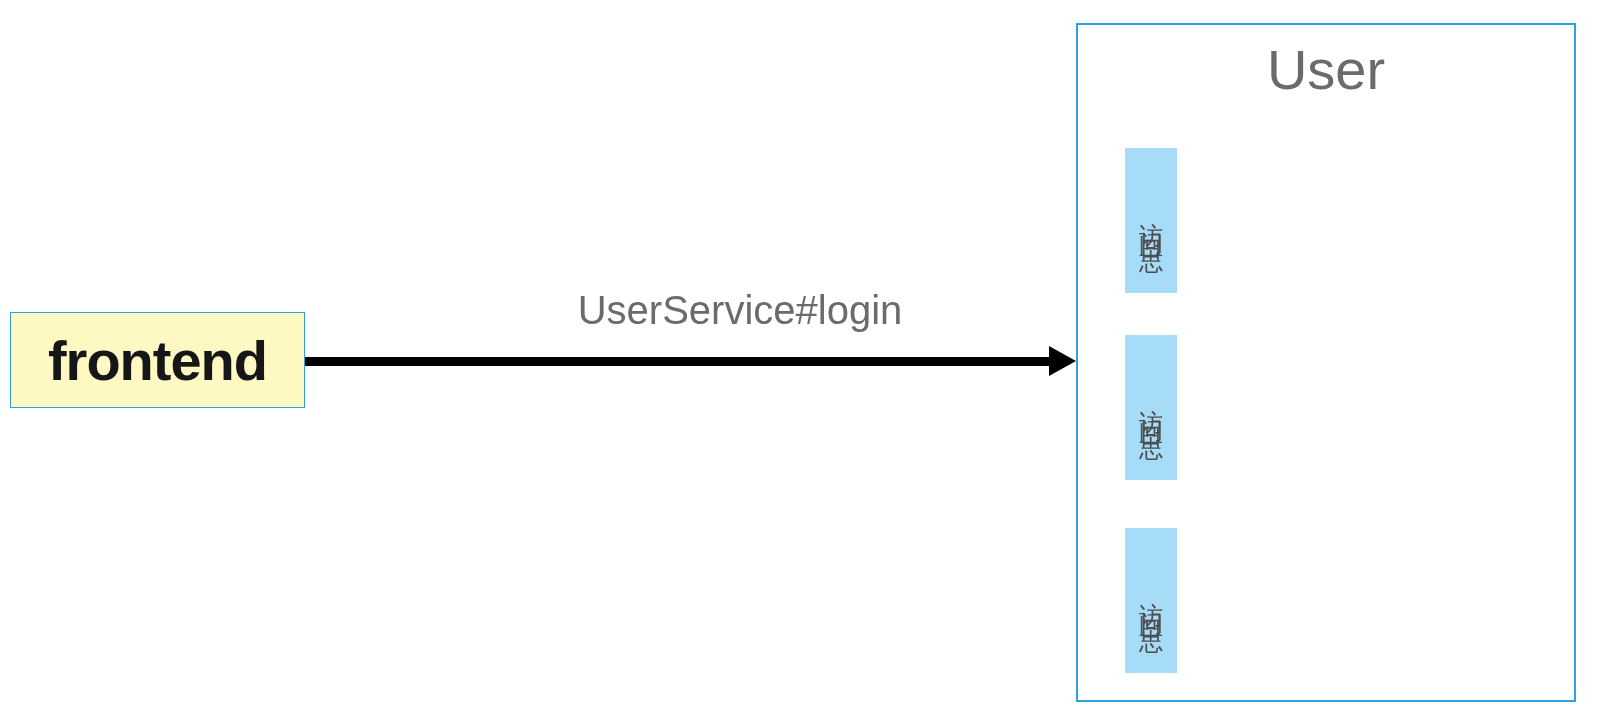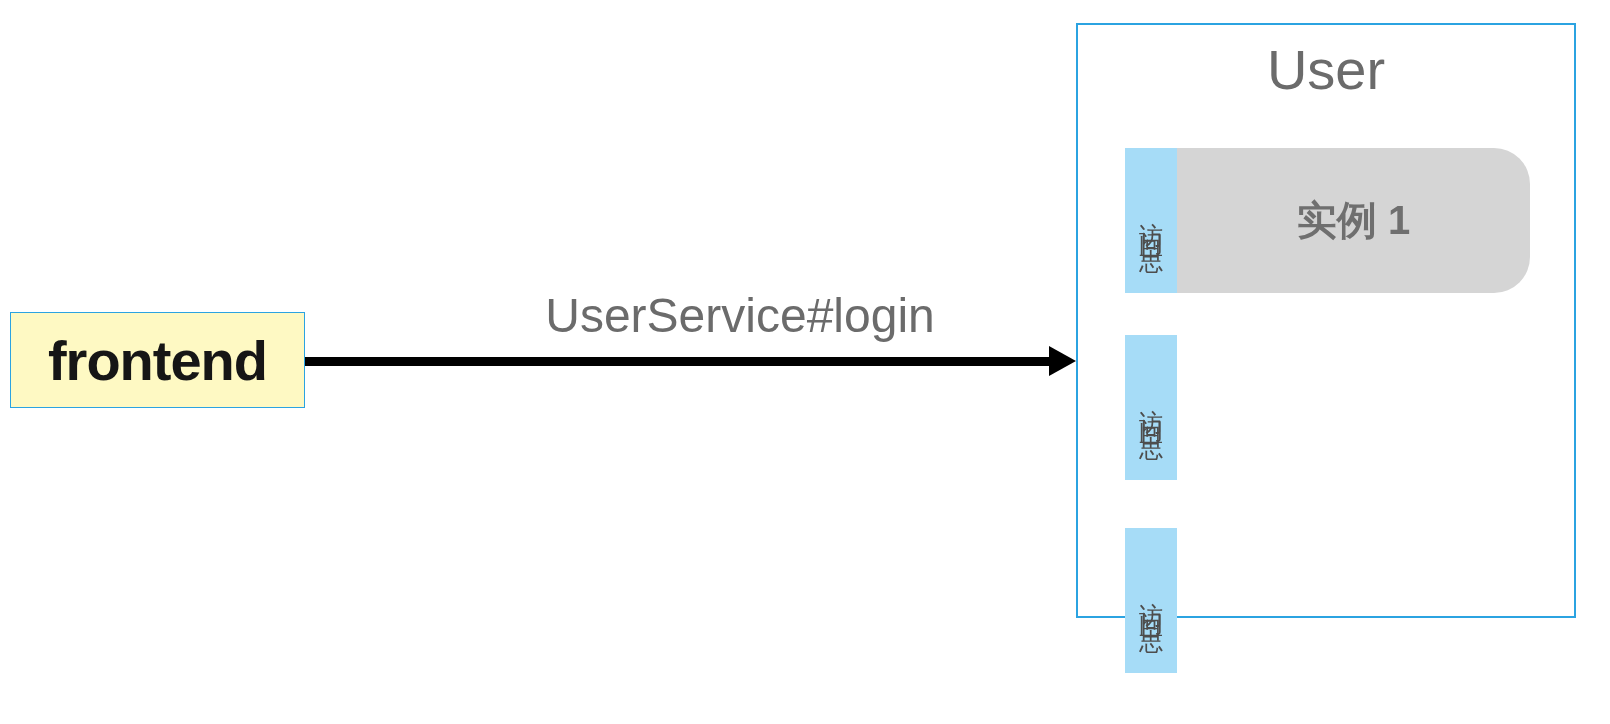--- a/index.html
+++ b/index.html
@@ -43,29 +43,29 @@
     width: 0; height: 0;
     border-top: 15px solid transparent;
     border-bottom: 15px solid transparent;
     border-left: 27px solid var(--arrow);
   }
   .arrow-label {
     position: absolute;
     left: 440px; top: 288px;
     width: 600px;
     text-align: center;
-    font-size: 48px;
+    font-size: 40px;
     color: #6b6b6b;
   }
 
   
   .user-container {
     position: absolute;
     left: 1076px; top: 23px;
-    width: 500px; height: 595px;
+    width: 500px; height: 679px;
     background: #ffffff;
     border: 2px solid var(--border_blue);
     box-sizing: border-box;
   }
   .user-title {
     position: absolute;
     left: 0; top: 12px;
     width: 100%;
     text-align: center;
     font-size: 56px;
@@ -123,23 +123,20 @@
   <div class="arrow-line"></div>
   <div class="arrow-head"></div>
 
   <div class="user-container">
     <div class="user-title">User</div>
 
     <div class="instance-row row-1">
       <div class="log-strip">
         <span class="log-strip-text">访问日志</span>
       </div>
-      <div class="instance-box">
-        <span class="instance-label">实例 1</span>
-      </div>
     </div>
 
     <div class="instance-row row-2">
       <div class="log-strip">
         <span class="log-strip-text">访问日志</span>
       </div>
     </div>
 
     <div class="instance-row row-3">
       <div class="log-strip">

